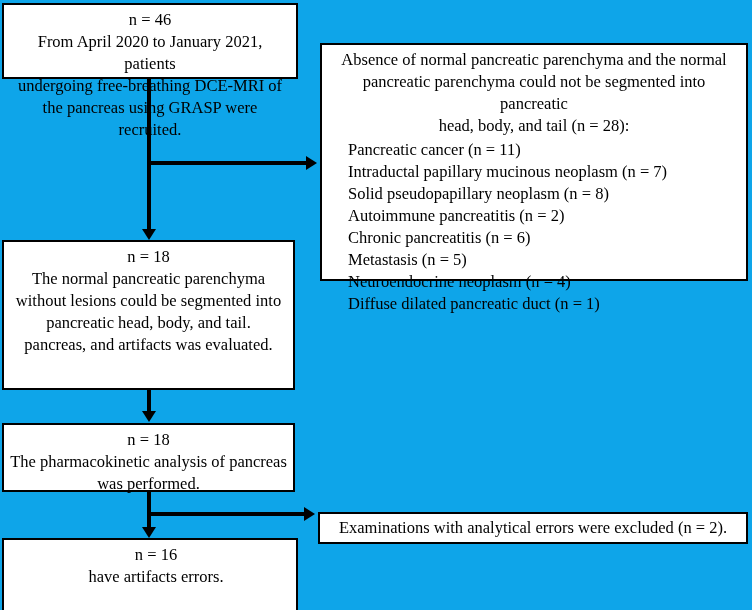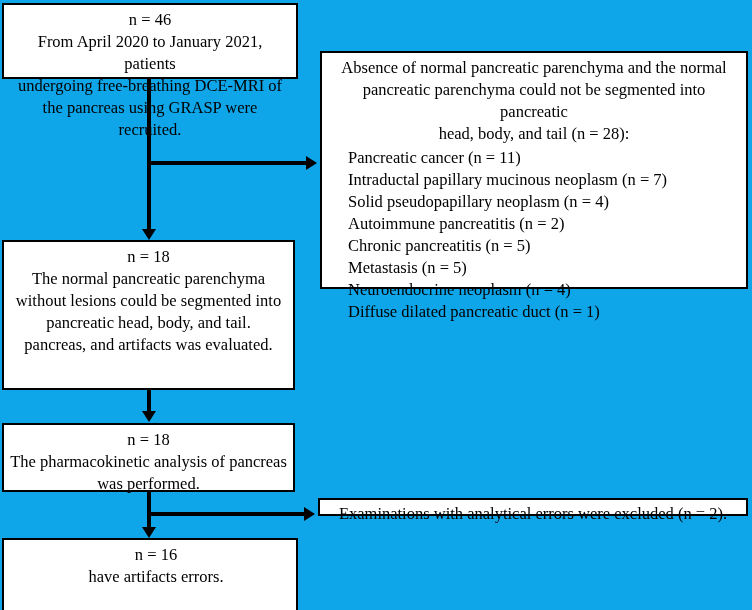--- a/index.html
+++ b/index.html
@@ -82,31 +82,31 @@
 
   <div class="box" id="box-enrolled" style="left:2px; top:3px; width:296px; height:76px;">
     <div class="inner">
       <p>n = 46</p>
       <p>From April 2020 to January 2021, patients</p>
       <p>undergoing free-breathing DCE-MRI of</p>
       <p>the pancreas using GRASP were recruited.</p>
     </div>
   </div>
 
-  <div class="box" id="box-exclusions" style="left:320px; top:43px; width:428px; height:238px;margin-top:8px;">
+  <div class="box" id="box-exclusions" style="left:320px; top:43px; width:428px; height:238px;">
     <div class="inner">
       <p>Absence of normal pancreatic parenchyma and the normal</p>
       <p>pancreatic parenchyma could not be segmented into pancreatic</p>
       <p>head, body, and tail (n = 28):</p>
       <div class="list">
         <p>Pancreatic cancer (n = 11)</p>
         <p>Intraductal papillary mucinous neoplasm (n = 7)</p>
-        <p>Solid pseudopapillary neoplasm (n = 4)</p>
+        <p>Solid pseudopapillary neoplasm (n = 8)</p>
         <p>Autoimmune pancreatitis (n = 2)</p>
-        <p>Chronic pancreatitis (n = 5)</p>
+        <p>Chronic pancreatitis (n = 6)</p>
         <p>Metastasis (n = 5)</p>
         <p>Neuroendocrine neoplasm (n = 4)</p>
         <p>Diffuse dilated pancreatic duct (n = 1)</p>
       </div>
     </div>
   </div>
 
   <div class="box" id="box-segmented" style="left:2px; top:240px; width:293px; height:150px;">
     <div class="inner">
       <p>n = 18</p>
@@ -118,21 +118,21 @@
   </div>
 
   <div class="box" id="box-pharmacokinetic" style="left:2px; top:423px; width:293px; height:69px;">
     <div class="inner">
       <p>n = 18</p>
       <p>The pharmacokinetic analysis of pancreas</p>
       <p>was performed.</p>
     </div>
   </div>
 
-  <div class="box" id="box-analytical-errors" style="left:318px; top:498px; width:430px; height:18px;">
+  <div class="box" id="box-analytical-errors" style="left:318px; top:512px; width:430px; height:32px;">
     <div class="inner" style="padding-top:3px;">
       <p>Examinations with analytical errors were excluded (n = 2).</p>
     </div>
   </div>
 
   <div class="box" id="box-final" style="left:2px; top:538px; width:296px; height:82px;padding-left:12px;">
     <div class="inner">
       <p>n = 16</p>
       <p>have artifacts errors.</p>
     </div>

